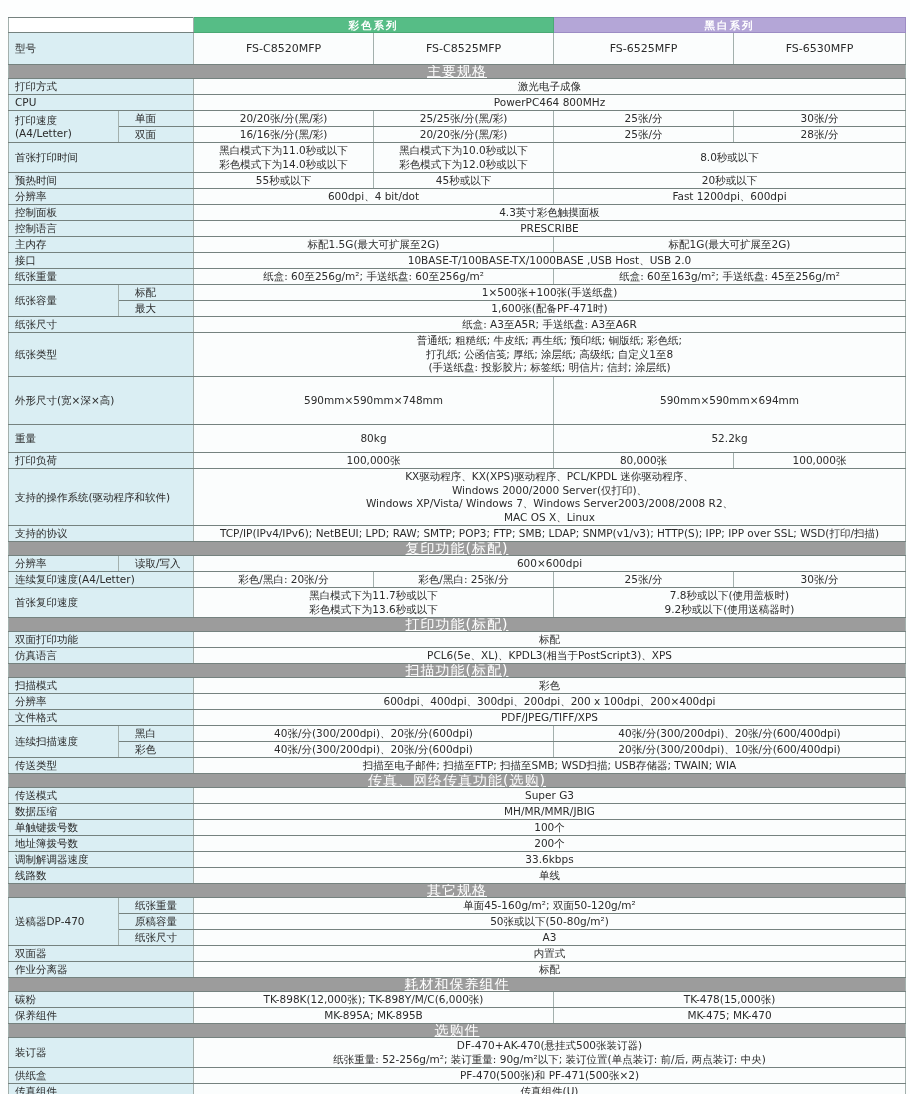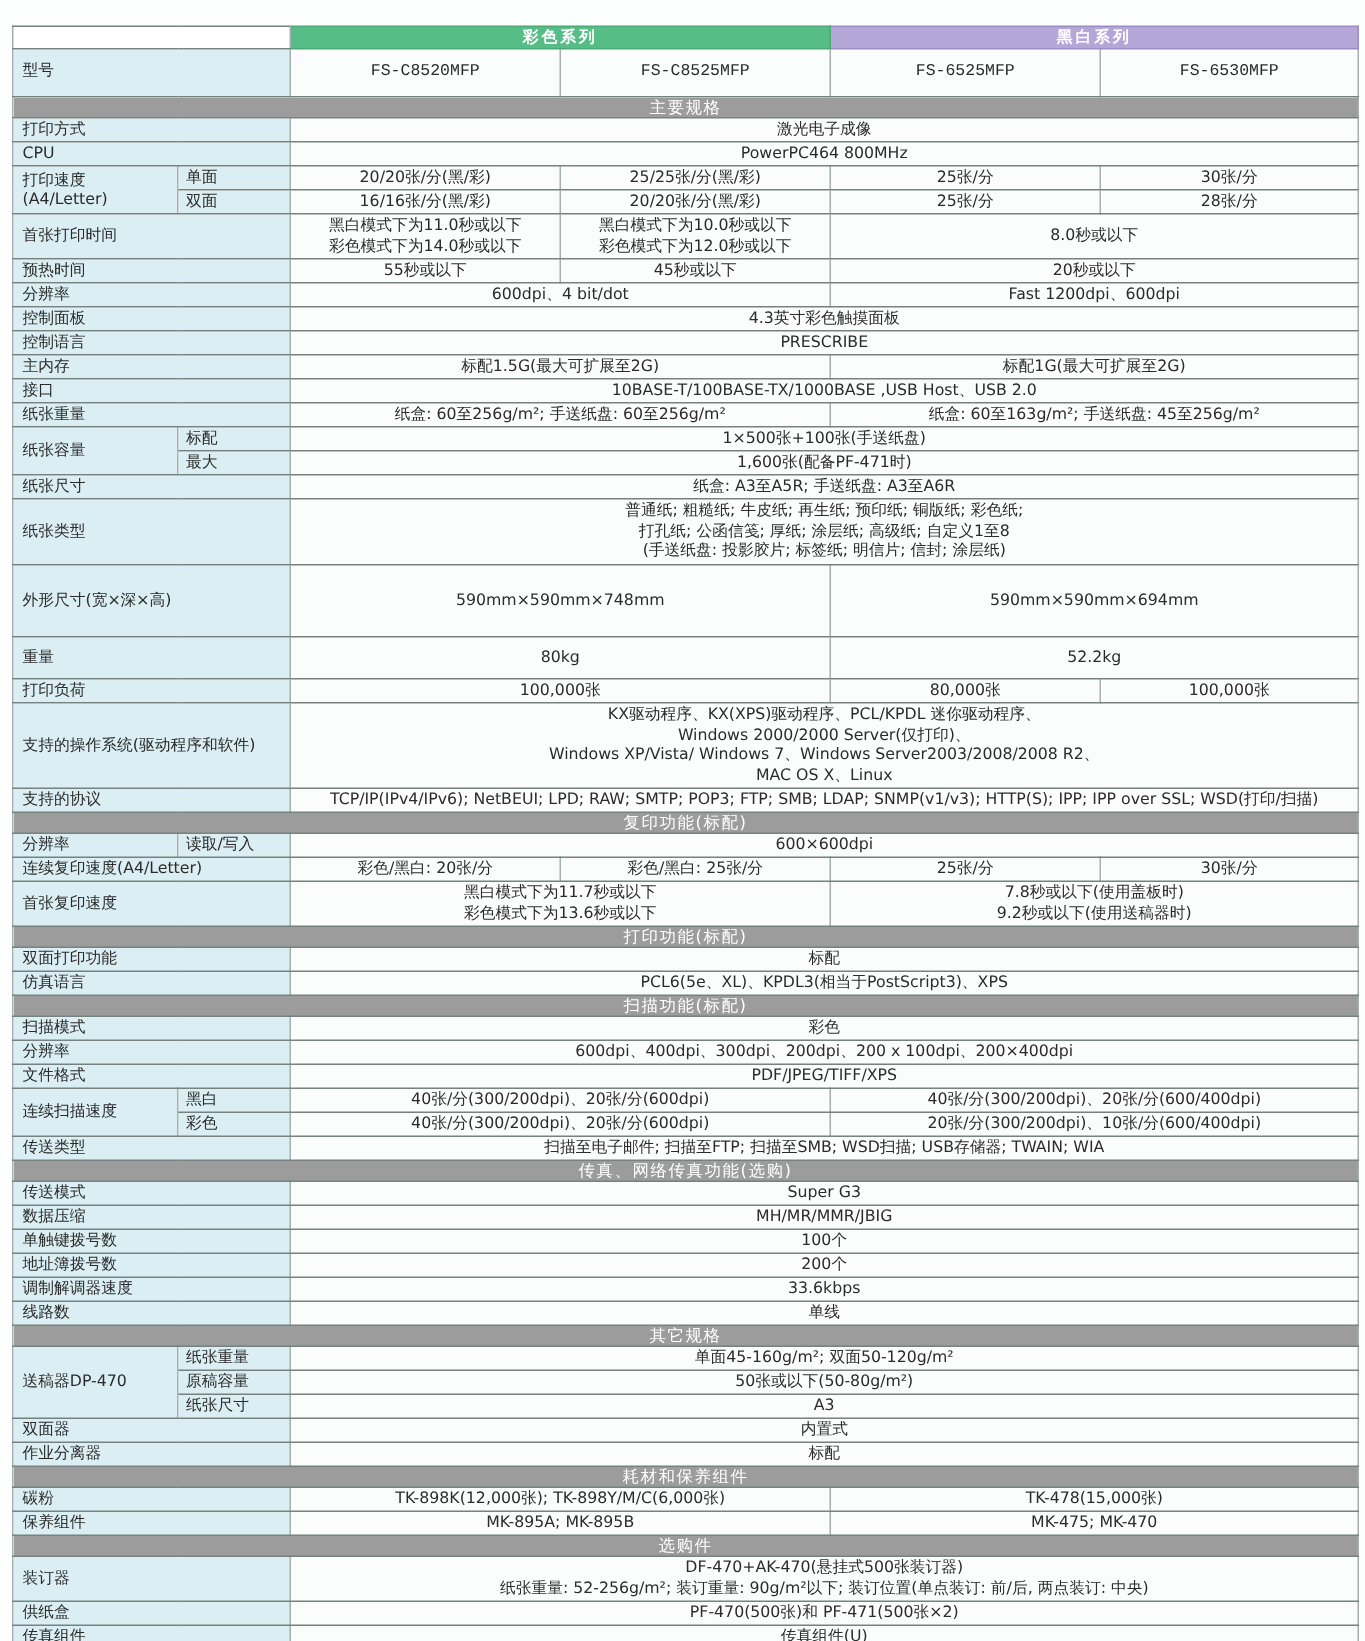--- a/index.html
+++ b/index.html
@@ -27,34 +27,34 @@
     border-bottom:1px solid var(--hline);
     border-left:1px solid var(--vline);
     border-right:1px solid var(--vline);
     padding:1px 3px;
     text-align:center;
     vertical-align:middle;
     line-height:13px;
     overflow:hidden;
   }
   td.lbl{background:var(--labelbg);text-align:left;padding-left:6px;}
-  td.sub{background:var(--labelbg);text-align:left;padding-left:5px;}
+  td.sub{background:var(--labelbg);text-align:left;padding-left:16px;}
   td.val{background:var(--valbg);}
   td.val div{line-height:13.5px;}
   tr.section td{
     background:var(--section);color:#fff;
     height:13px;line-height:13px;padding:0 7px;
-    font-size:11px;letter-spacing:1px;
+    font-size:14px;letter-spacing:1px;text-decoration:underline;
   }
   tr.series-row td{height:14px;line-height:14px;padding:0;}
   td.series{color:#fff;font-weight:bold;letter-spacing:2px;}
   td.series.color-series{background:var(--green);border-color:#4aa974;margin-top:36px;}
   td.series.mono-series{background:var(--purple);border-color:#9c8cc4;margin-left:28px;}
   td.corner{background:#ffffff;}
-  tr.model-row{height:32px;font-family:Liberation Mono, monospace;}
+  tr.model-row{height:32px;}
   tr.model-row td.val{font-size:11px;}
   tr.default-row{height:15px;}
 </style>
 </head>
 <body>
 
 <table class="spec">
   <colgroup>
     <col style="width:110px">
     <col style="width:75px">

